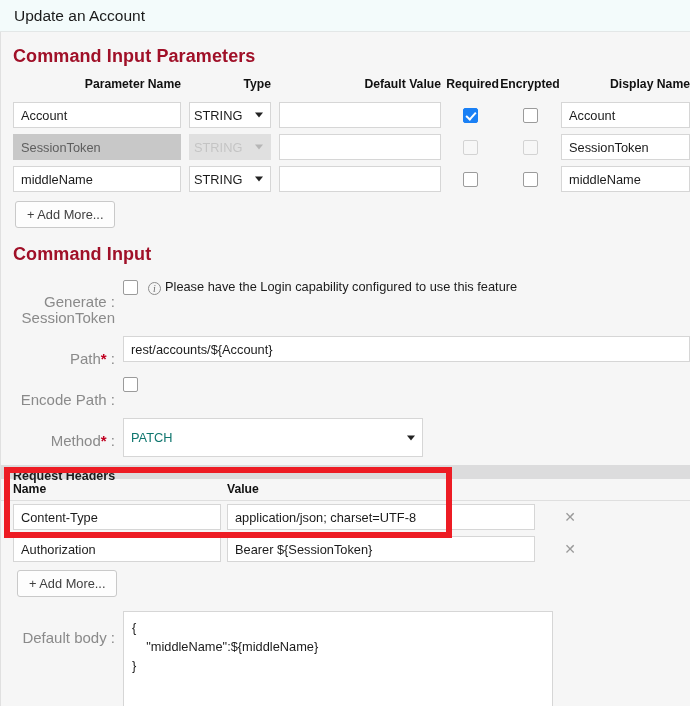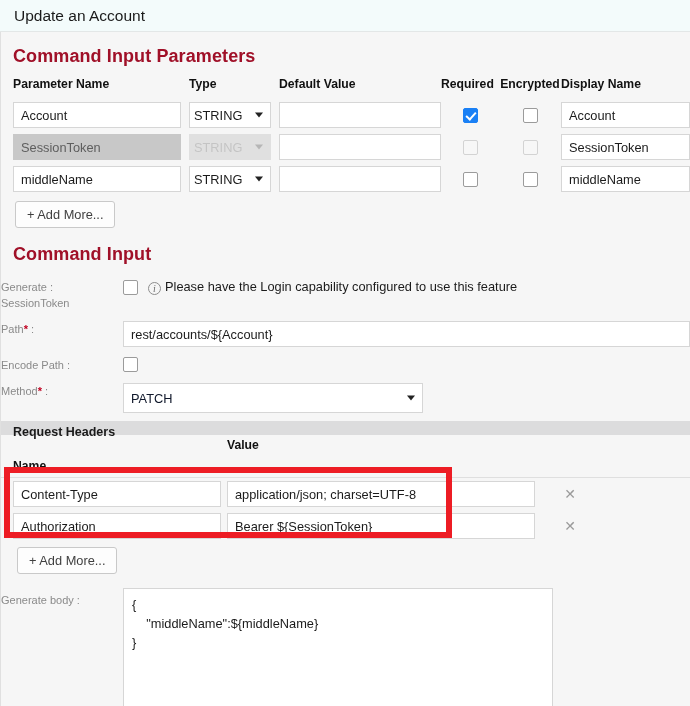--- a/index.html
+++ b/index.html
@@ -52,21 +52,21 @@
 
   
   .ptable {
     width: 100%;
     border-collapse: collapse;
   }
   .ptable th {
     font-size: 12.2px;
     font-weight: bold;
     color: #111;
-    text-align: left;
+    text-align: right;
     padding: 0 0 8px 0;
     white-space: nowrap;
   }
   .ptable td {
     padding: 3px 0;
     vertical-align: middle;
   }
   .col-pname  { width: 180px; padding-left: 12px !important; }
   .col-type   { width: 90px;  padding-left: 8px  !important; }
   .col-defval { width: 170px; padding-left: 8px  !important; }
@@ -159,25 +159,27 @@
   }
 
   
   .frow {
     display: flex;
     align-items: flex-start;
     margin-bottom: 10px;
   }
   .flabel {
     width: 122px;
-    font-size: 11px;
+    text-align: right;
+    font-size: 15px;
     color: #8a8a8a;
     padding-right: 8px;
     line-height: 16px;
     flex: 0 0 122px;
+    margin-top: 15px;
   }
   .flabel .req { color: #c00020; font-weight: bold; }
   .flabel .l2 { display: block; }
   .fctl { flex: 1; display: flex; align-items: center; }
 
   .infoline {
     font-size: 12.8px;
     color: #1b1b1b;
     margin-left: 10px;
     white-space: nowrap;
@@ -195,24 +197,24 @@
     font-style: italic;
     vertical-align: -1px;
     margin-right: 4px;
   }
 
   .path-input { width: 311px; height: 27px; }
   .method-wrap { width: 300px; }
   select.method {
     font-family: "Liberation Sans", sans-serif;
     font-size: 12.8px;
-    color: #0f172a;
+    color: #0f766e;
     background: #ffffff;
     border: 1px solid #d6d6d6;
-    height: 30px;
+    height: 39px;
     width: 300px;
     padding: 0 7px;
     outline: none;
     -webkit-appearance: none;
     appearance: none;
   }
 
   
   .rh-title {
     background: #dcdcdd;
@@ -224,21 +226,21 @@
   }
   .rh-cols {
     display: flex;
     font-size: 12.2px;
     font-weight: bold;
     color: #111;
     padding: 3px 0 4px 12px;
     border-bottom: 1px solid #dfdfdf;
     background: #f6f6f6;
   }
-  .rh-cols .c-name { width: 214px; margin-top: 21px; }
+  .rh-cols .c-name { width: 214px; }
   .rh-cols .c-value { flex: 1; }
 
   .hrow {
     display: flex;
     align-items: center;
     padding: 3px 3px 3px 12px;
     background: #f6f6f6;
   }
   .hrow .hname { width: 208px; margin-right: 6px; }
   .hrow .hval  { width: 308px; }
@@ -454,21 +456,21 @@
       <input class="txt hname" type="text" value="Authorization" style="">
       <input class="txt hval" type="text" value="Bearer ${SessionToken}" style="">
       <span class="hdel">✕</span>
     </div>
 
     <div style="padding:5px 0 0 16px;">
       <button class="addmore">+  Add More...</button>
     </div>
 
     <div class="bodyrow">
-      <div class="flabel">Generate body :</div>
+      <div class="flabel">Default body :</div>
       <div class="fctl">
         <textarea class="reqbody" spellcheck="false" style="">{
     "middleName":${middleName}
 }</textarea>
       </div>
     </div>
 
   </div>
 
   <div class="annot" style="left:4px; top:467px; width:448px; height:71px;"></div>

